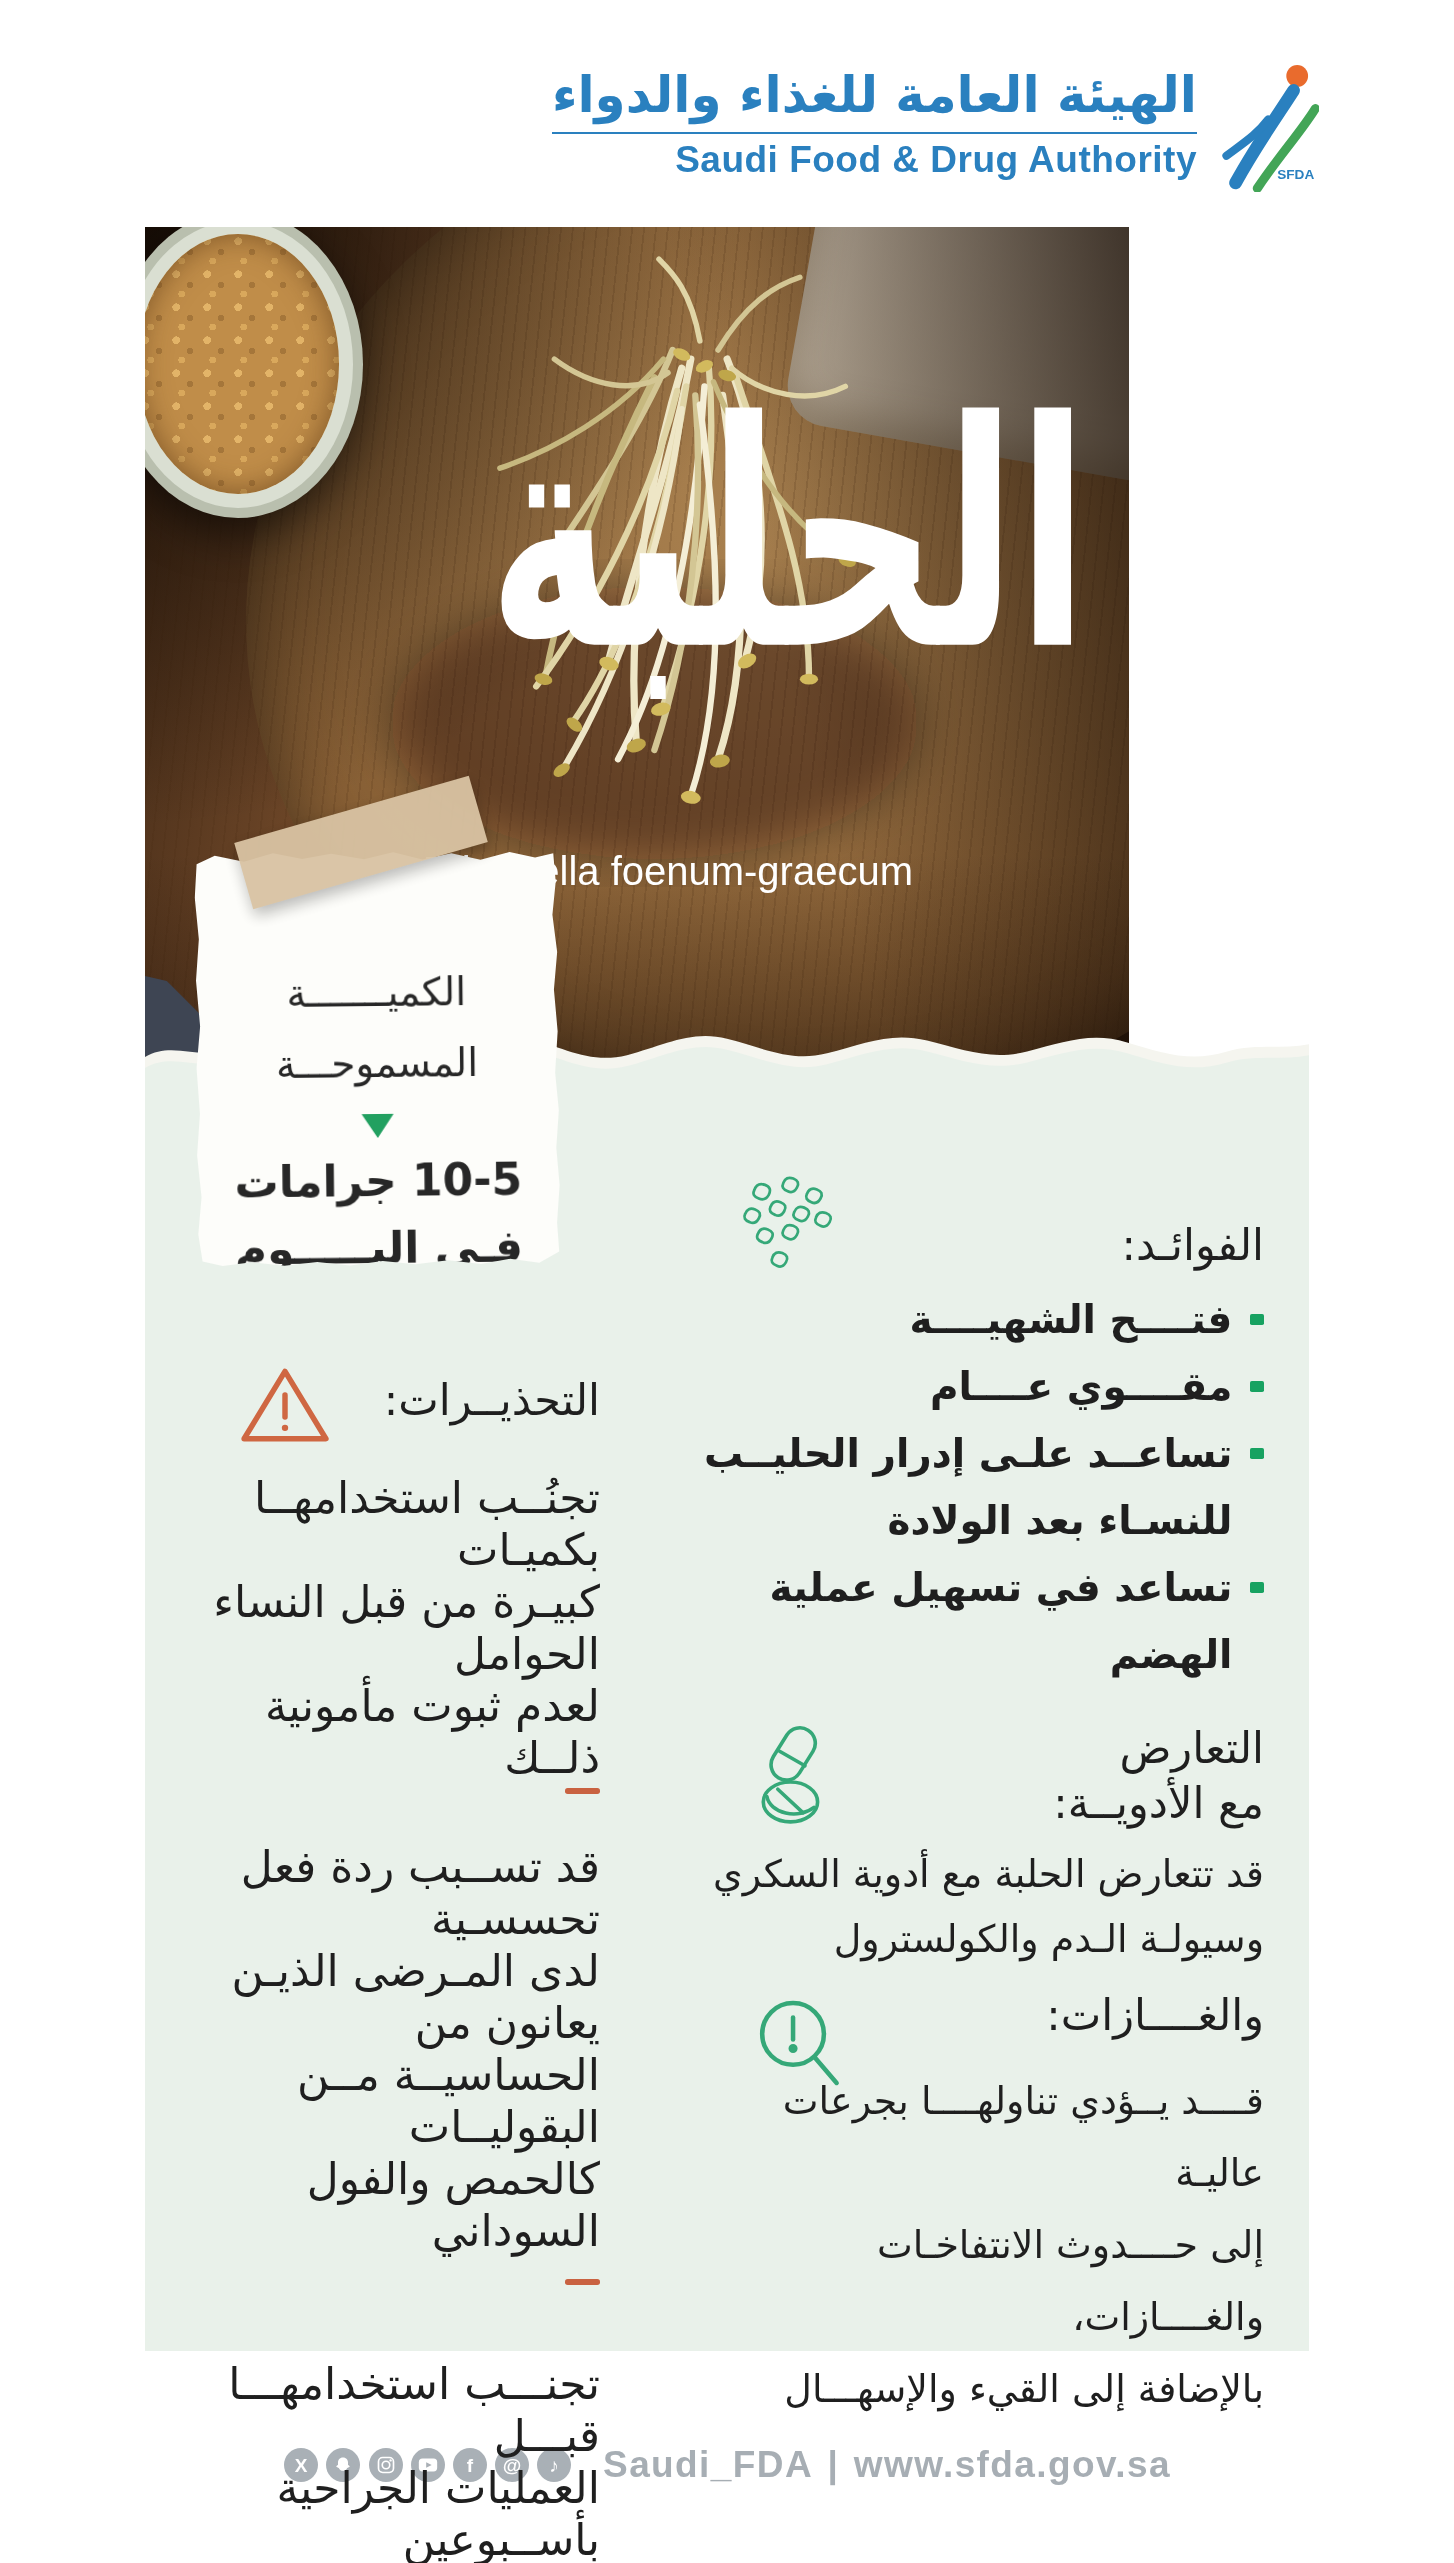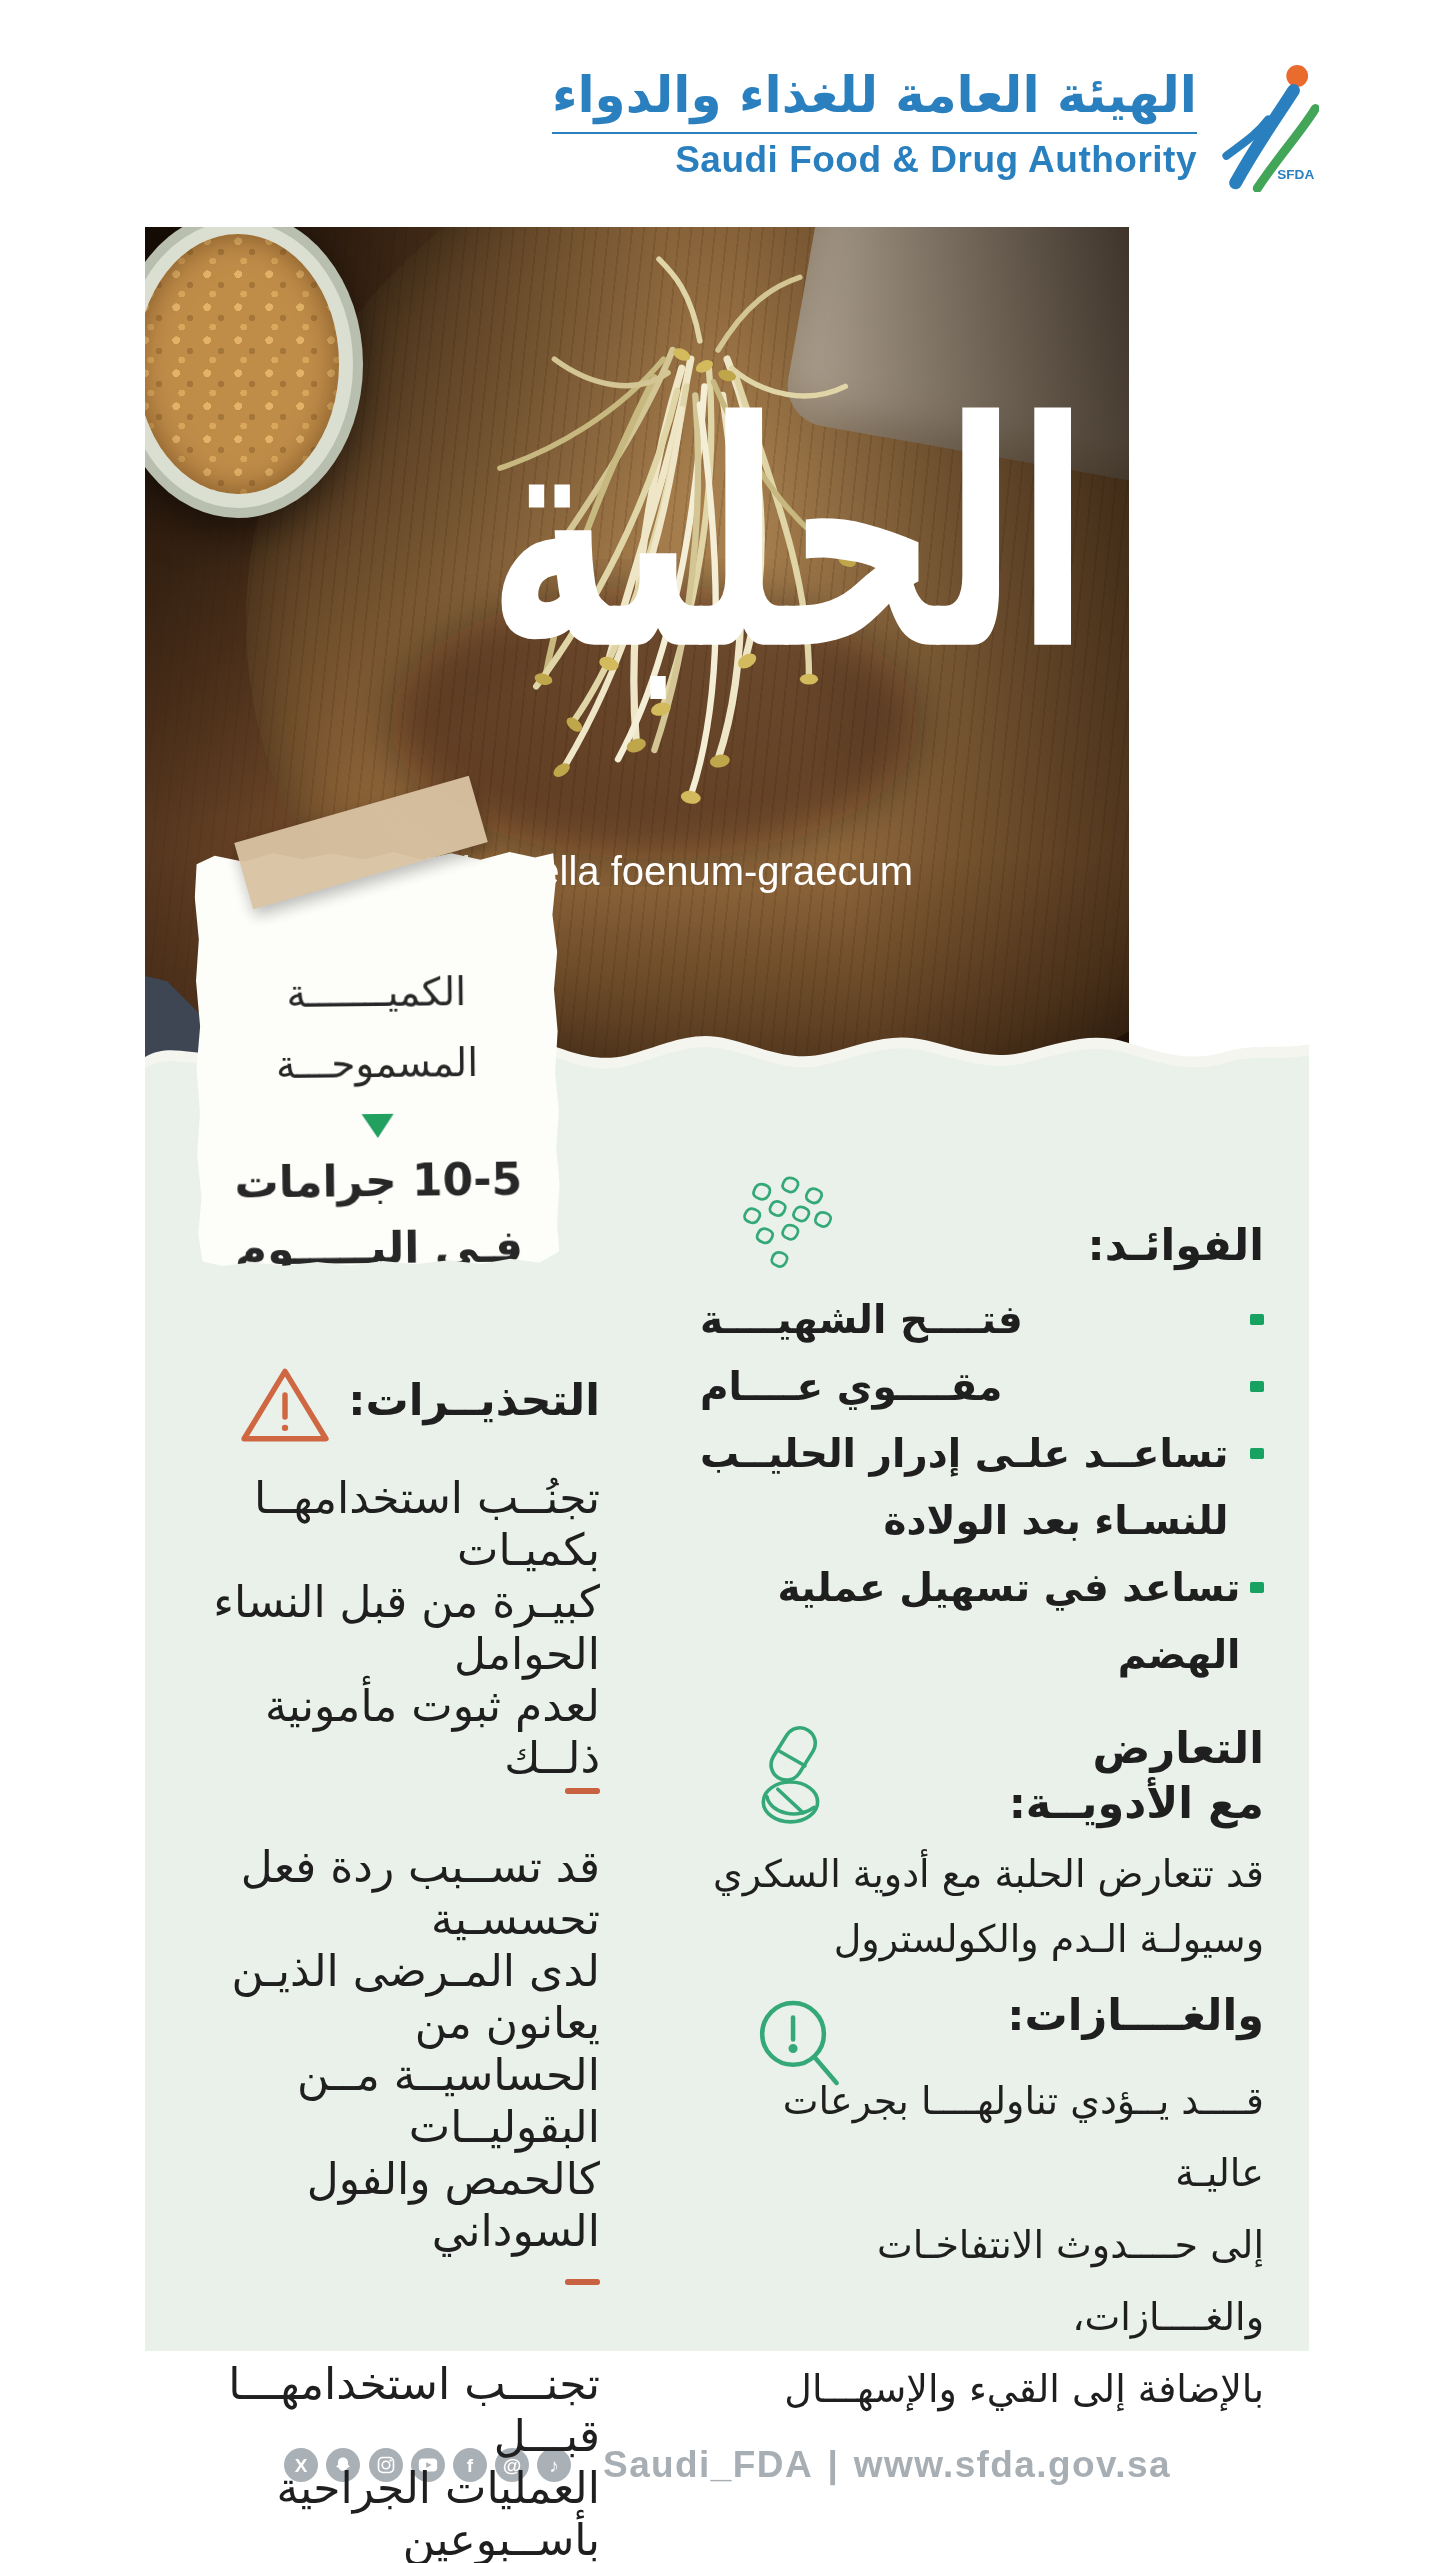--- a/index.html
+++ b/index.html
@@ -57,24 +57,24 @@
   .card-line{font-size:39px;line-height:71px;}
   .card-arrow{width:0;height:0;margin:14.5px auto 9px;border-left:16.4px solid transparent;
               border-right:16.4px solid transparent;border-top:24.5px solid #22a060;}
   .card-strong{font-size:44px;font-weight:bold;line-height:67px;}
 
   
   .col{position:absolute;direction:rtl;z-index:5;color:#1f1f1f;}
   .col-right{left:700px;top:1218px;width:564px;}
   .col-left{left:191px;top:1373px;width:409px;}
   .sec-header{position:relative;}
-  .sec-title{font-size:43px;font-weight:bold;line-height:55px;margin:0;}
+  .sec-title{font-size:43px;font-weight:normal;line-height:55px;margin:0;}
   .abs-icon{position:absolute;}
   .bullets{list-style:none;margin:12.7px 0 0;padding:0;}
-  .bullets li{display:flex;gap:10px;align-items:flex-start;font-size:39px;font-weight:bold;line-height:67px;justify-content:space-between;}
+  .bullets li{display:flex;gap:18px;align-items:flex-start;font-size:39px;font-weight:bold;line-height:67px;}
   .bullets .sq{flex:0 0 auto;width:13.6px;height:11.8px;margin-top:28px;background:#17a261;border-radius:1.8px;}
   .bullets .btxt{white-space:pre-line;text-align:right;}
   .body-text{font-size:38px;line-height:65px;margin:11px 0 0;white-space:pre-line;text-align:right;}
   .body-text.loose{line-height:72px;margin-top:22px;}
   .mt36{margin-top:33px;} .mt10{margin-top:9px;}
   .warn-p{font-size:44px;line-height:52px;margin:0;white-space:pre-line;text-align:right;}
   .warn-p.first{margin-top:44px;} .warn-p.second{margin-top:47px;} .warn-p.third{margin-top:73px;}
   .divider{width:35px;height:6.4px;background:#c96241;border-radius:2.7px;}
   .divider.d1{margin-top:3.6px;} .divider.d2{margin-top:22px;}
 

